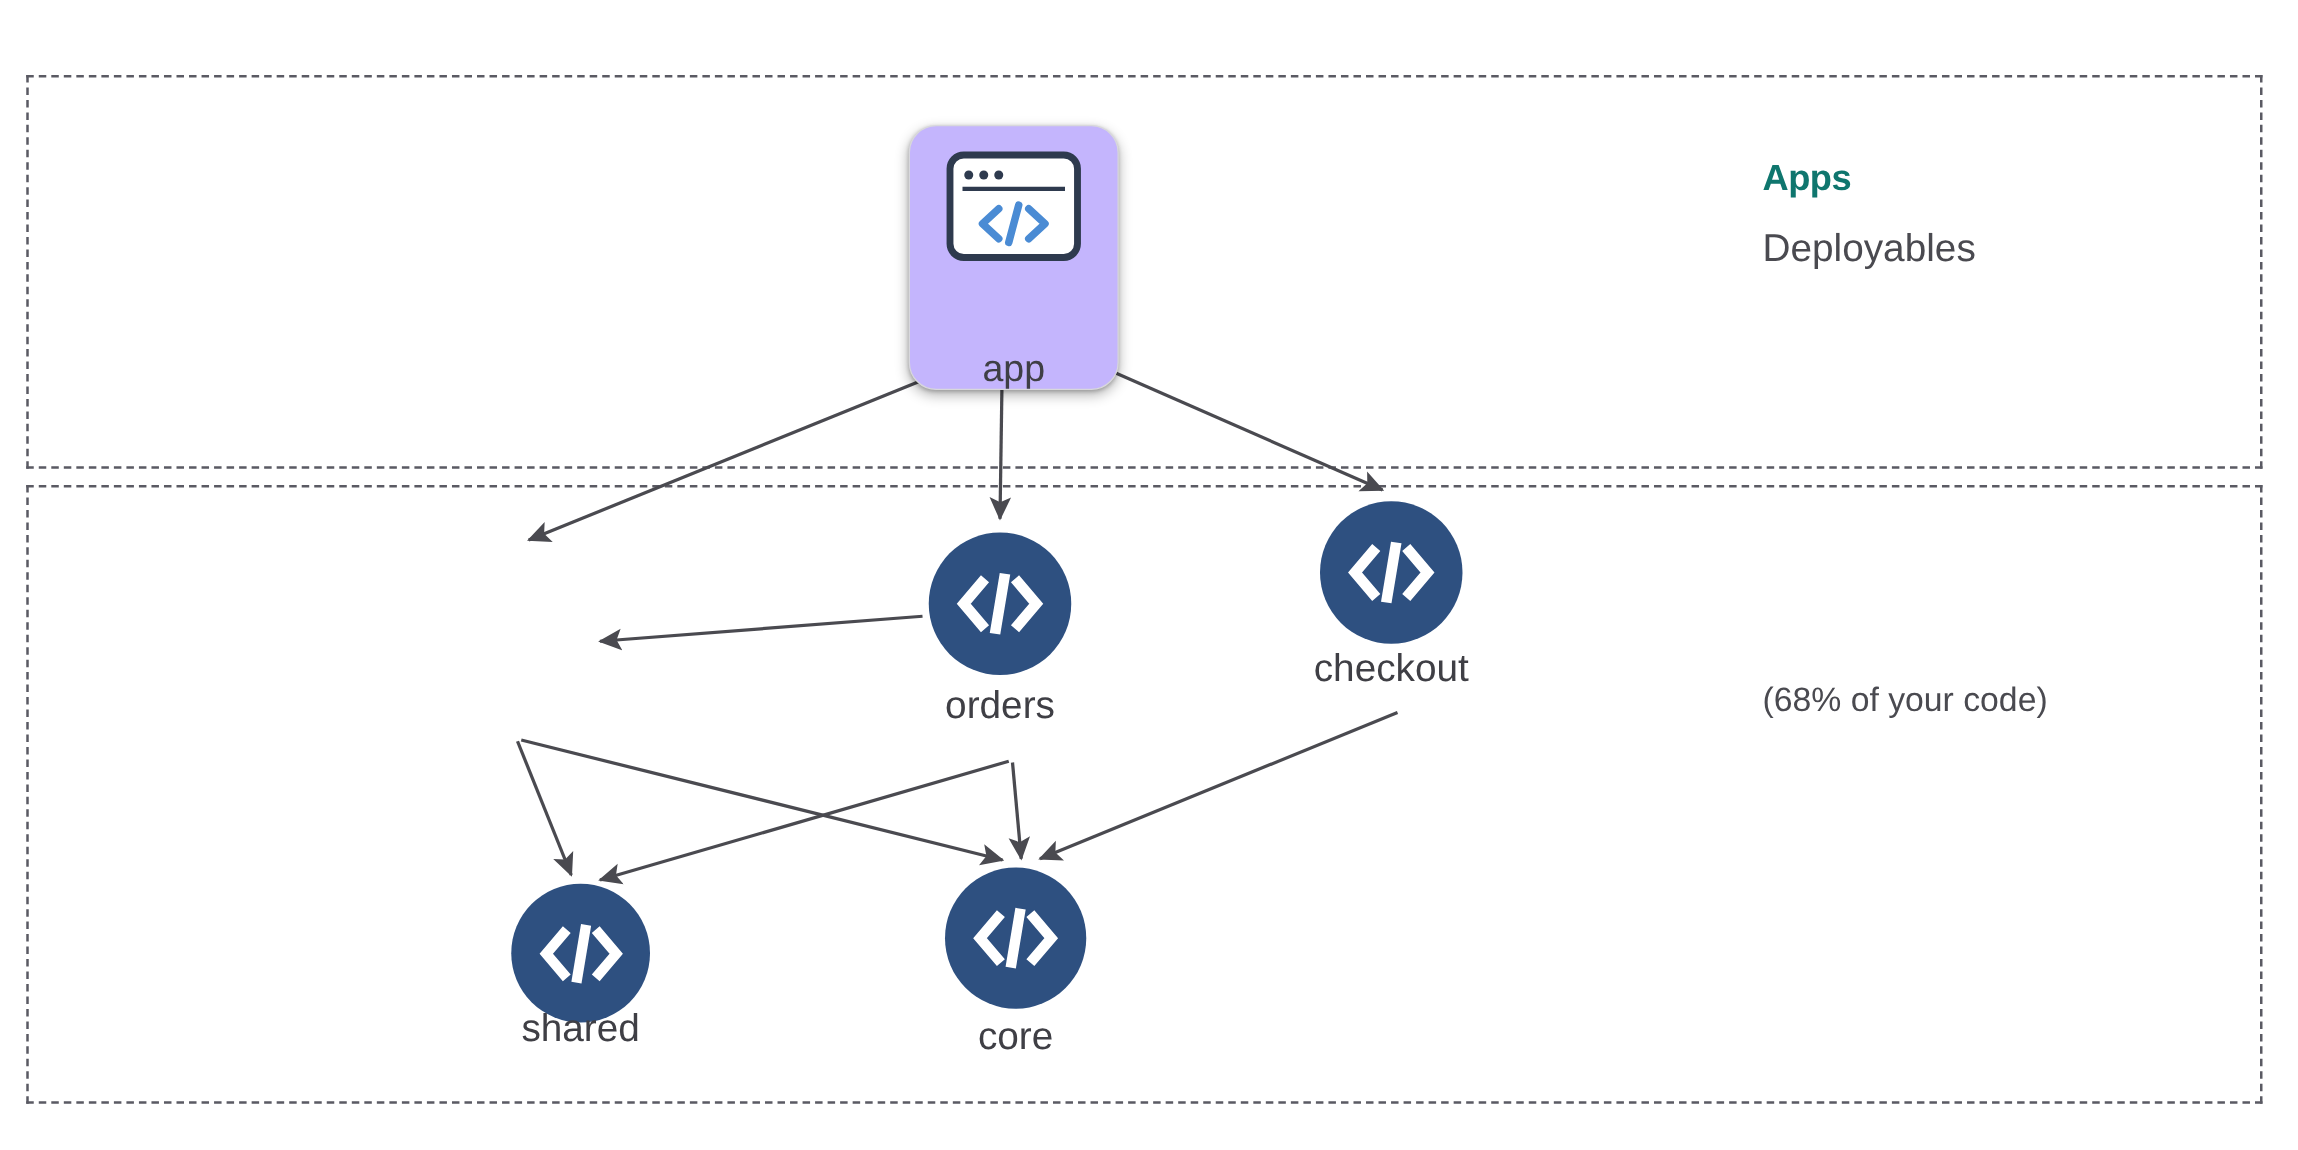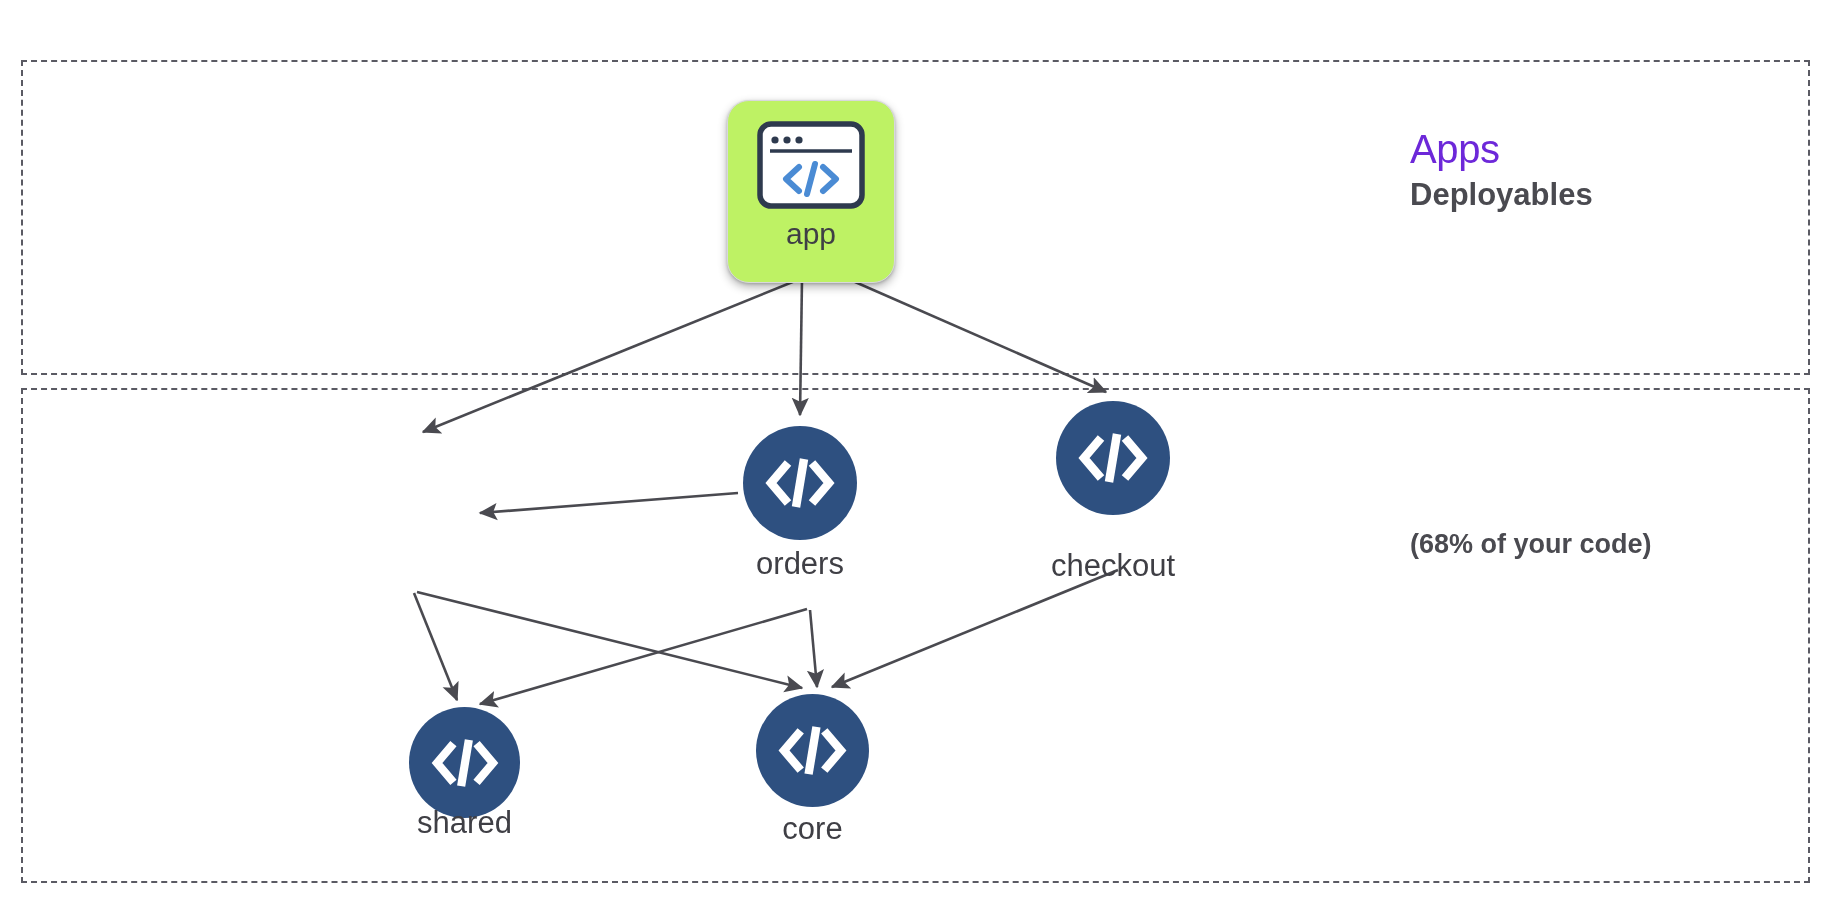--- a/index.html
+++ b/index.html
@@ -22,58 +22,58 @@
     position: absolute;
     border: 2px dashed #5a5a63;
     background: transparent;
   }
   #apps-box  { left: 21px;  top: 60px;  width: 1789px; height: 315px; }
   #libs-box  { left: 21px;  top: 388px; width: 1789px; height: 495px; }
 
   
   .layer-caption { position: absolute; color: #3f3f45; }
   .layer-caption .cap-title {
-    font-size: 40px;
-    font-weight: normal;
+    font-size: 29px;
+    font-weight: bold;
     line-height: 1.05;
     letter-spacing: -0.4px;
-    color: #6d28d9;
+    color: #0f766e;
   }
   .layer-caption .cap-sub {
     font-size: 31px;
-    font-weight: bold;
+    font-weight: normal;
     line-height: 1.25;
     color: #4a4a50;
-    margin-top: 6px;
+    margin-top: 22px;
   }
   .layer-caption.small-sub .cap-sub { font-size: 27px; }
   #apps-caption { left: 1410px; top: 128px; }
   #libs-caption { left: 1410px; top: 522px; }
 
   
   #edges {
     position: absolute;
     left: 0; top: 0;
     width: 1838px; height: 920px;
     pointer-events: none;
   }
 
   
   #app-node {
     position: absolute;
     left: 727px; top: 100px;
-    width: 168px; height: 183px;
-    background: #bef264;
+    width: 168px; height: 212px;
+    background: #c4b5fd;
     border: 1.5px solid #d8d8dc;
     border-radius: 22px;
     box-shadow: 0 4px 10px rgba(0,0,0,0.30), 0 1px 3px rgba(0,0,0,0.18);
     display: flex;
     flex-direction: column;
     align-items: center;
-    justify-content: flex-start;
+    justify-content: space-between;
     padding-top: 18px;
   }
   .browser-icon { width: 112px; height: 92px; }
   #app-node .node-caption {
     font-size: 30px;
     color: #3f3f45;
     margin-top: 8px;
     line-height: 1;
   }
 
@@ -104,21 +104,21 @@
   #node-core     { left: 756px; top: 694px; width: 113px; height: 113px; }
 
   #node-products .lib-circle,
   #node-orders .lib-circle,
   #node-checkout .lib-circle { width: 114px; height: 114px; }
   #node-shared .lib-circle   { width: 111px; height: 111px; }
   #node-core .lib-circle     { width: 113px; height: 113px; }
 
   #node-products .node-caption { top: 122px; }
   #node-orders   .node-caption { top: 122px; }
-  #node-checkout .node-caption { top: 118px; margin-top: 31px; }
+  #node-checkout .node-caption { top: 118px; }
   #node-shared   .node-caption { top: 100px; }
   #node-core     .node-caption { top: 119px; }
 </style>
 </head>
 <body>
 
 <div id="stage">
 
   <div class="layer-box" id="apps-box"></div>
   <div class="layer-box" id="libs-box"></div>

